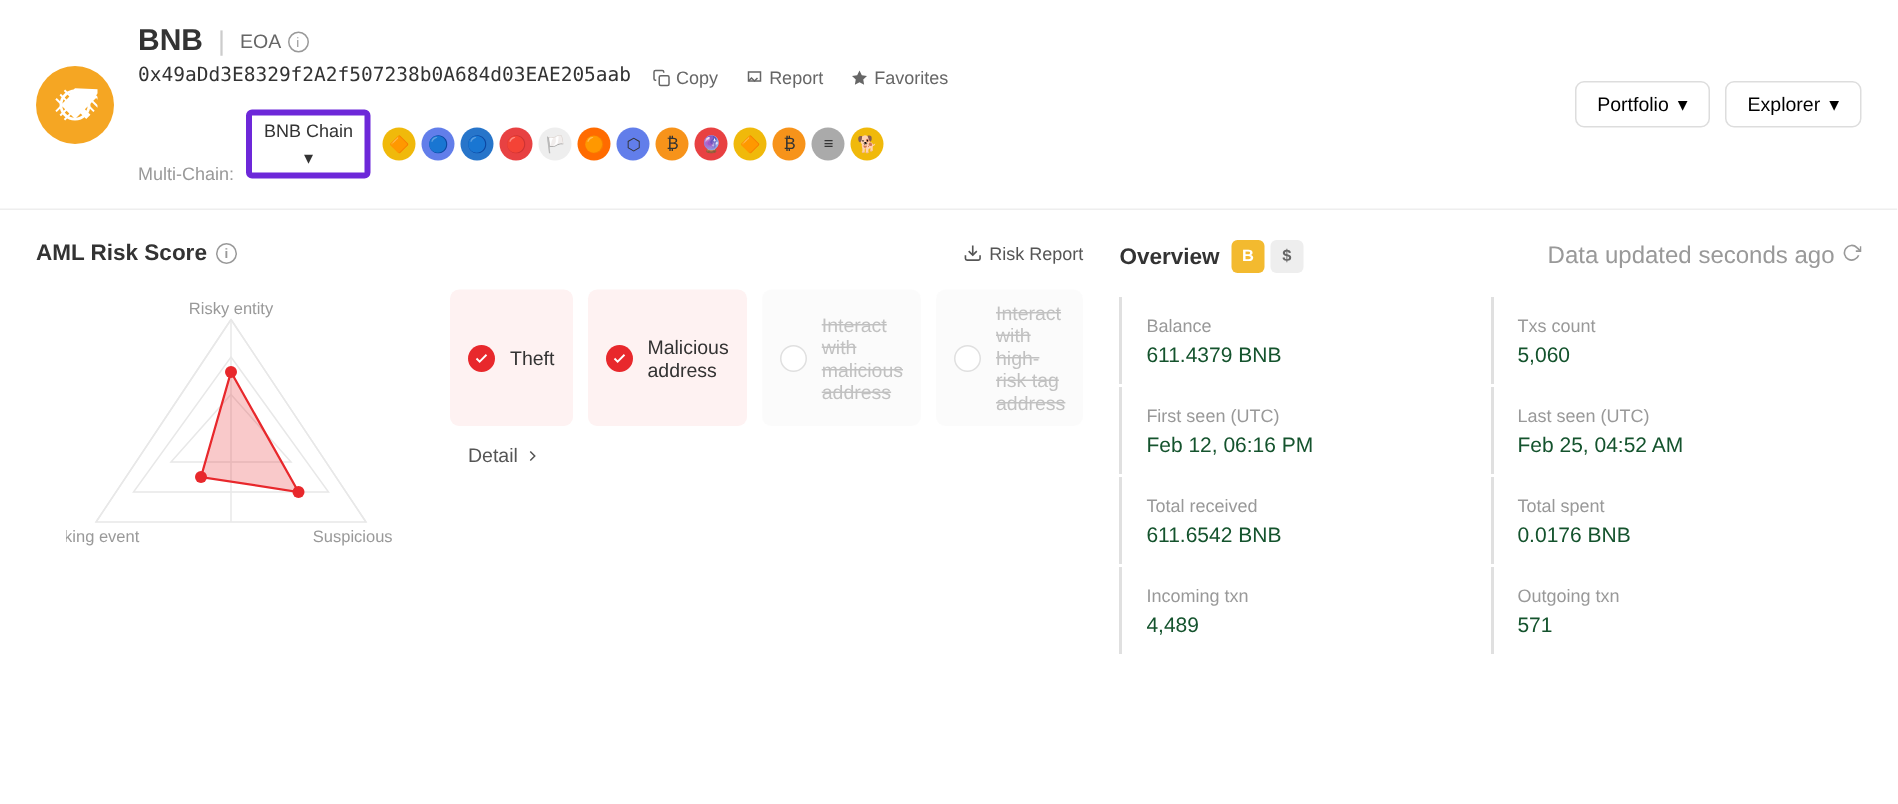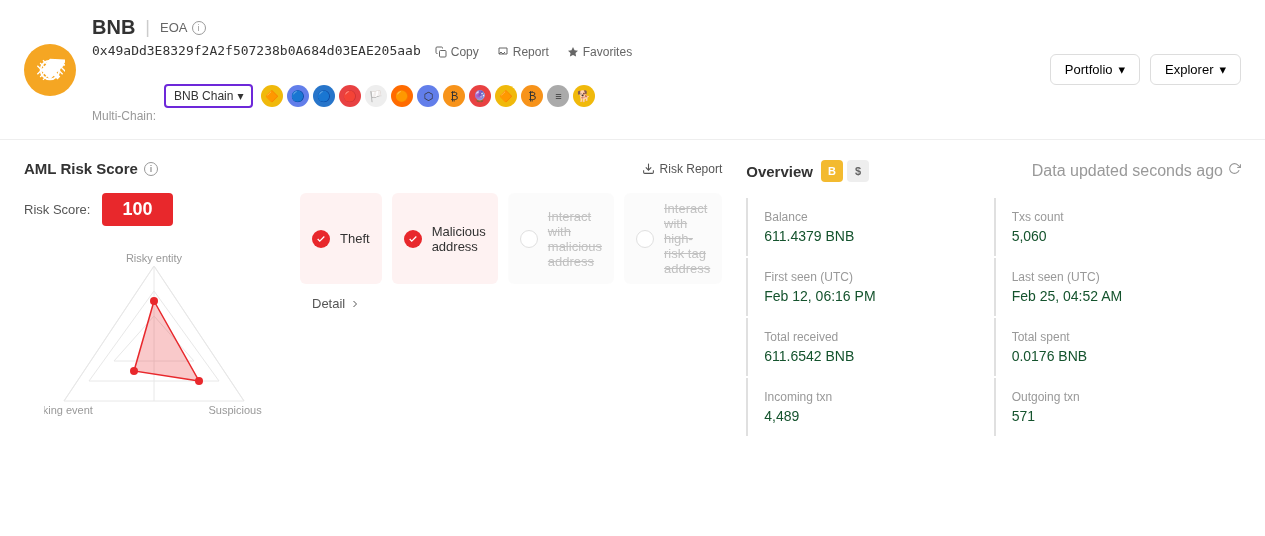--- a/index.html
+++ b/index.html
@@ -14,21 +14,21 @@
     .header-title h1 { font-size: 20px; font-weight: 700; }
     .divider { color: #ccc; font-size: 18px; }
     .eoa-badge { color: #666; font-size: 13px; display: flex; align-items: center; gap: 4px; }
     
     .address-row { display: flex; align-items: flex-start; gap: 10px; margin-bottom: 8px; }
     .address-text { font-size: 13px; color: #333; font-family: monospace; }
     .action-btn { display: flex; align-items: center; gap: 4px; font-size: 12px; color: #666; cursor: pointer; border: none; background: none; padding: 2px 4px; }
     
     .chain-row { display: flex; align-items: center; gap: 8px; }
     .chain-label { color: #999; font-size: 12px; margin-top: 40px; }
-    .chain-select { border: 2px solid #6d28d9; border-radius: 4px; padding: 3px 8px; font-size: 12px; display: flex; align-items: center; gap: 4px; cursor: pointer; background: #fff; }
+    .chain-select { border: 4px solid #6d28d9; border-radius: 4px; padding: 3px 8px; font-size: 12px; display: flex; align-items: center; gap: 4px; cursor: pointer; background: #fff; flex-direction: column; }
     .chain-icons { display: flex; gap: 4px; align-items: center; }
     .chain-icon { width: 22px; height: 22px; border-radius: 50%; display: flex; align-items: center; justify-content: center; font-size: 11px; }
     
     .header-actions { display: flex; gap: 10px; }
     .header-btn { border: 1px solid #ddd; border-radius: 6px; padding: 7px 14px; font-size: 13px; cursor: pointer; background: #fff; display: flex; align-items: center; gap: 6px; }
     
     .main { display: flex; padding: 20px 24px; gap: 24px; }
     
     .left-panel { flex: 1; }
     .right-panel { flex: 1; }
@@ -177,24 +177,20 @@
             <polyline points="7,10 12,15 17,10"></polyline>
             <line x1="12" y1="15" x2="12" y2="3"></line>
           </svg>
         <span>Risk Report</span>
       </button>
     </div>
 
     <div class="risk-content">
 
       <div class="risk-left">
-        <div class="risk-score-row">
-          <span class="risk-score-label">Risk Score:</span>
-          <div class="risk-score-badge">100</div>
-        </div>
 
         <div class="radar-container">
           <svg width="220" height="180" viewBox="0 0 220 180" xmlns="http://www.w3.org/2000/svg">
 
             <polygon points="110,20 200,155 20,155" fill="none" stroke="#e8e8e8" stroke-width="1"></polygon>
             <polygon points="110,45 175,135 45,135" fill="none" stroke="#e8e8e8" stroke-width="1"></polygon>
             <polygon points="110,70 150,115 70,115" fill="none" stroke="#e8e8e8" stroke-width="1"></polygon>
 
             <line x1="110" y1="20" x2="110" y2="155" stroke="#e8e8e8" stroke-width="1"></line>
             <line x1="110" y1="20" x2="20" y2="155" stroke="#e8e8e8" stroke-width="1"></line>

